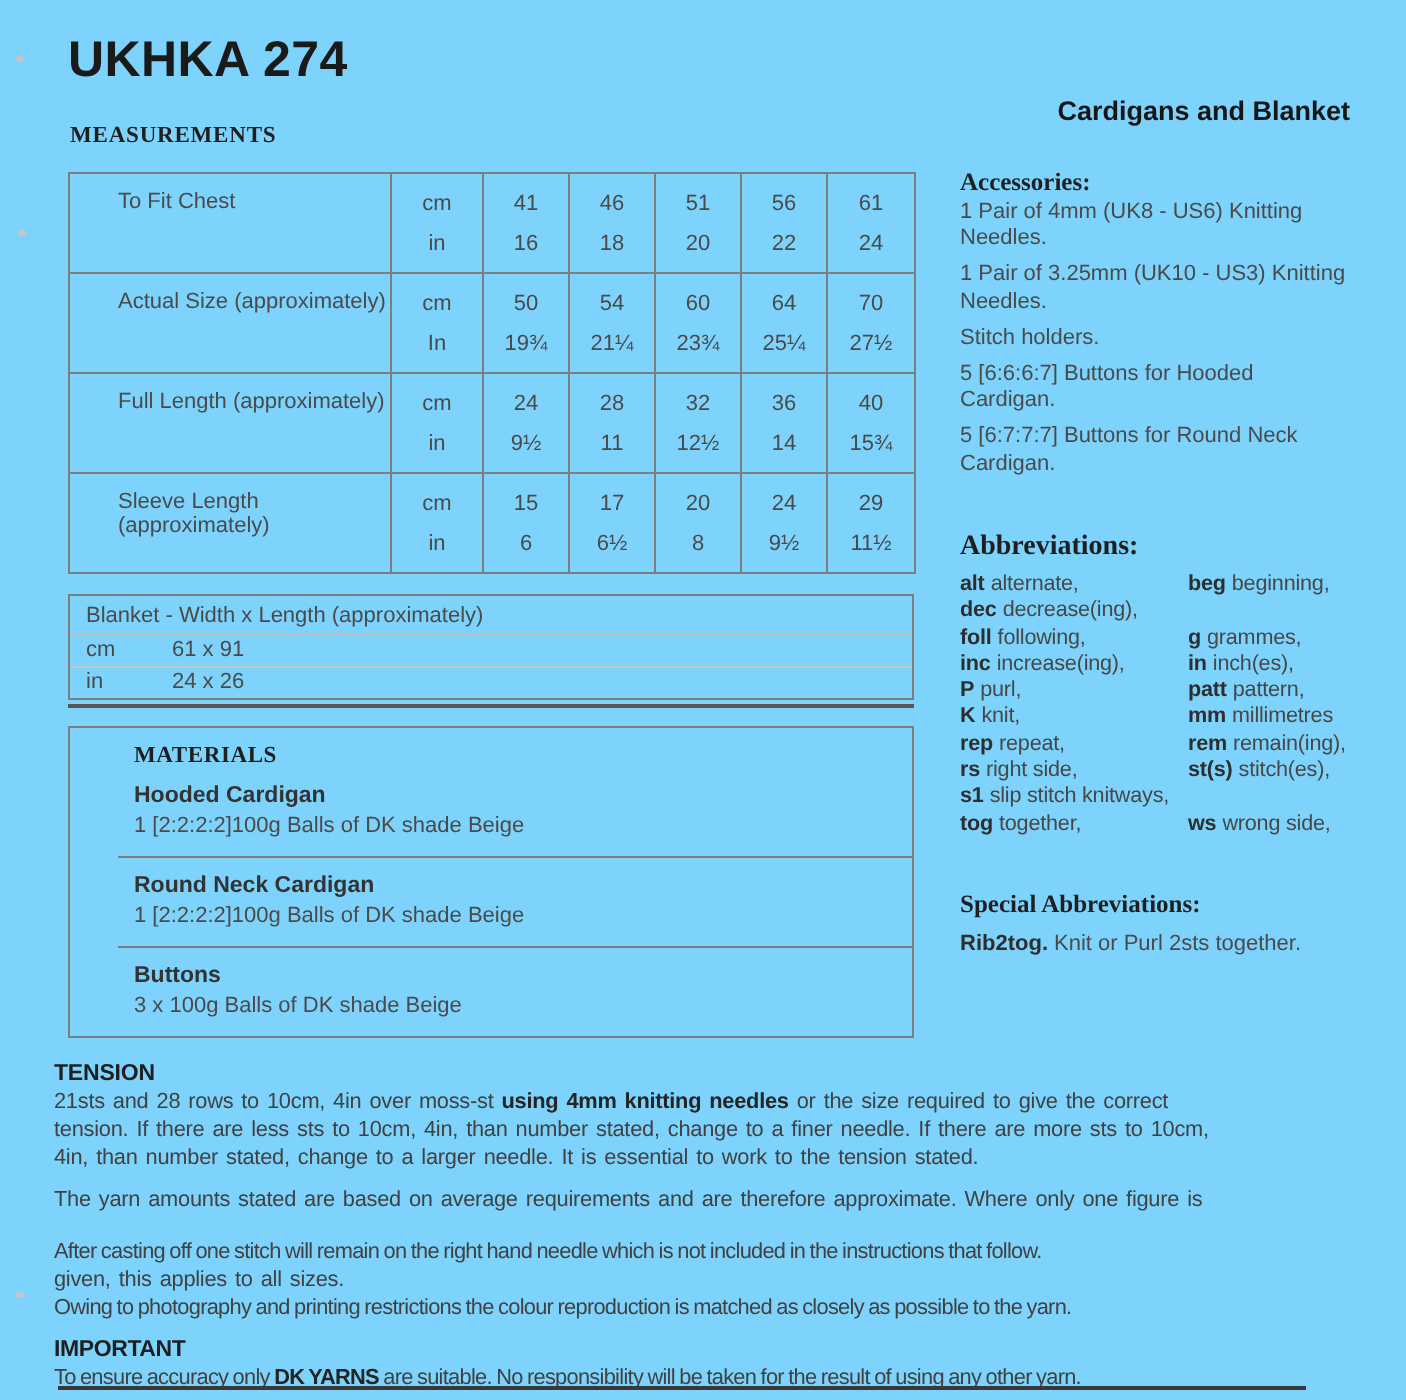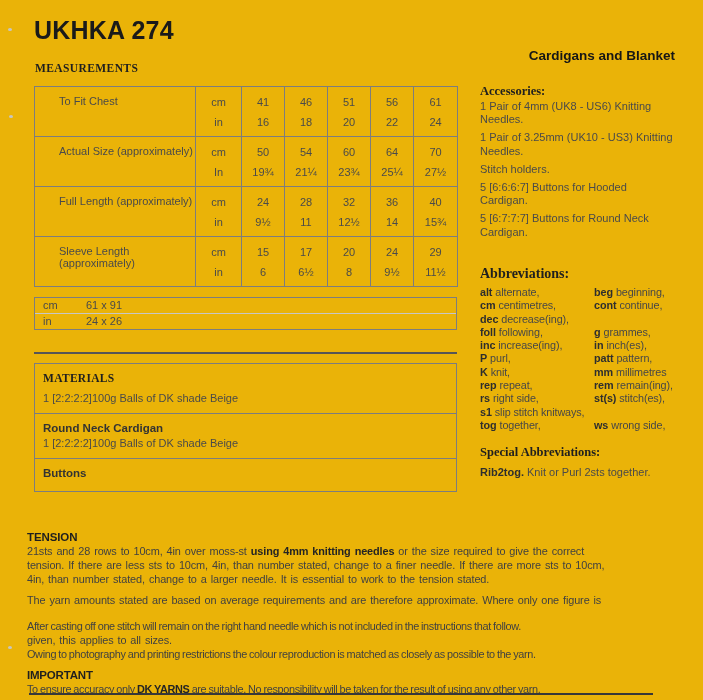--- a/index.html
+++ b/index.html
@@ -1,16 +1,16 @@
 <!DOCTYPE html>
 <html><head>
 <meta charset="utf-8">
 <style>
   html,body{margin:0;padding:0;background:#e8e8e6;}
-  .page{position:relative;width:703px;height:700px;background:#eab308;overflow:hidden;
+  .page{position:relative;width:703px;height:700px;background:#7dd3fc;overflow:hidden;
         font-family:"Liberation Sans",sans-serif;color:#3f3f3f;}
   .serif{font-family:"Liberation Serif",serif;font-weight:bold;color:#1f1f1f;}
 
   .title{position:absolute;left:34px;top:16px;font-size:25px;font-weight:bold;color:#1a1a1a;letter-spacing:.2px;}
   .measure-head{position:absolute;left:35px;top:62px;font-size:11.5px;letter-spacing:.4px;}
 
   table.mtable{position:absolute;left:34px;top:86px;width:423px;border-collapse:collapse;table-layout:fixed;
                font-size:11px;color:#4a4a4a;}
   .mtable td{border:1px solid #7d7d7d;vertical-align:top;height:50px;box-sizing:border-box;padding-top:5px;}
   .mtable td.lbl{padding-left:24px;padding-top:8px;}
@@ -18,21 +18,21 @@
 
   .blanket-box{position:absolute;left:34px;top:297px;width:423px;box-sizing:border-box;
                border:1px solid #7d7d7d;font-size:11px;color:#4a4a4a;}
   .b-header{padding:4px 0 2px 8px;line-height:13px;border-bottom:1px solid #bfbfbf;}
   .b-row{display:flex;padding:1px 0 1px 8px;line-height:13px;}
   .b-row.mid{border-bottom:1px solid #c7c7c7;}
   .b-unit{width:43px;flex:none;}
 
   .hrule{position:absolute;left:34px;top:352px;width:423px;height:2px;background:#565656;}
 
-  .materials-box{position:absolute;left:34px;top:363px;width:423px;box-sizing:border-box;border:1px solid #7d7d7d;}
+  .materials-box{position:absolute;left:34px;top:363px;width:423px;box-sizing:border-box;border:1px solid #7d7d7d;padding-left:24px;}
   .m-sec{padding:8px 0 9px 8px;}
   .m-sec + .m-sec{border-top:1px solid #7d7d7d;}
   .m-head{font-size:11.5px;letter-spacing:.3px;margin-bottom:8px;}
   .m-name{font-weight:bold;font-size:11.5px;color:#333;margin-bottom:3px;}
   .m-detail{font-size:11px;color:#4a4a4a;}
 
   .right-col{position:absolute;left:479px;top:0;width:198px;}
   .subtitle{position:absolute;right:2px;top:48px;font-size:13.5px;font-weight:bold;color:#161616;white-space:nowrap;}
   .acc-head{position:absolute;left:1px;top:84px;font-size:12.5px;}
   .acc-list{position:absolute;left:1px;top:100px;width:197px;font-size:11px;line-height:13.2px;color:#4a4a4a;}
@@ -190,43 +190,46 @@
           </td>
         <td class="c">
             <div>29</div>
             <div>11½</div>
           </td>
       </tr>
     </tbody>
   </table>
 
   <div class="blanket-box">
+    <div class="b-header">Blanket - Width x Length (approximately)</div>
     <div class="b-row mid">
       <span class="b-unit">cm</span>
       <span>61 x 91</span>
     </div>
     <div class="b-row">
       <span class="b-unit">in</span>
       <span>24 x 26</span>
     </div>
   </div>
 
   <div class="hrule"></div>
 
   <div class="materials-box">
     <div class="m-sec">
       <div class="m-head serif">MATERIALS</div>
+      <div class="m-name">Hooded Cardigan</div>
       <div class="m-detail">1 [2:2:2:2]100g Balls of DK shade Beige</div>
     </div>
     <div class="m-sec">
       <div class="m-name">Round Neck Cardigan</div>
       <div class="m-detail">1 [2:2:2:2]100g Balls of DK shade Beige</div>
     </div>
     <div class="m-sec">
       <div class="m-name">Buttons</div>
+      <div class="m-detail">3 x 100g Balls of DK shade Beige</div>
     </div>
   </div>
 
   <div class="right-col">
     <div class="subtitle">Cardigans and Blanket</div>
 
     <div class="acc-head serif">Accessories:</div>
     <div class="acc-list">
       <div class="acc-item">1 Pair of 4mm (UK8 - US6) Knitting Needles.</div>
       <div class="acc-item">1 Pair of 3.25mm (UK10 - US3) Knitting Needles.</div>
@@ -234,24 +237,20 @@
       <div class="acc-item">5 [6:6:6:7] Buttons for Hooded Cardigan.</div>
       <div class="acc-item">5 [6:7:7:7] Buttons for Round Neck Cardigan.</div>
     </div>
 
     <div class="abbr-head serif">Abbreviations:</div>
     <div class="abbr-list">
       <div class="abbr-row">
         <span class="abbr-l"><b>alt</b><span>alternate,</span></span>
         <span class="abbr-r"><b>beg</b><span>beginning,</span></span>
       </div>
-      <div class="abbr-row">
-        <span class="abbr-l"><b>cm</b><span>centimetres,</span></span>
-        <span class="abbr-r"><b>cont</b><span>continue,</span></span>
-      </div>
       <div class="abbr-full">
         <b>dec</b><span>decrease(ing),</span>
       </div>
       <div class="abbr-row">
         <span class="abbr-l"><b>foll</b><span>following,</span></span>
         <span class="abbr-r"><b>g</b><span>grammes,</span></span>
       </div>
       <div class="abbr-row">
         <span class="abbr-l"><b>inc</b><span>increase(ing),</span></span>
         <span class="abbr-r"><b>in</b><span>inch(es),</span></span>

